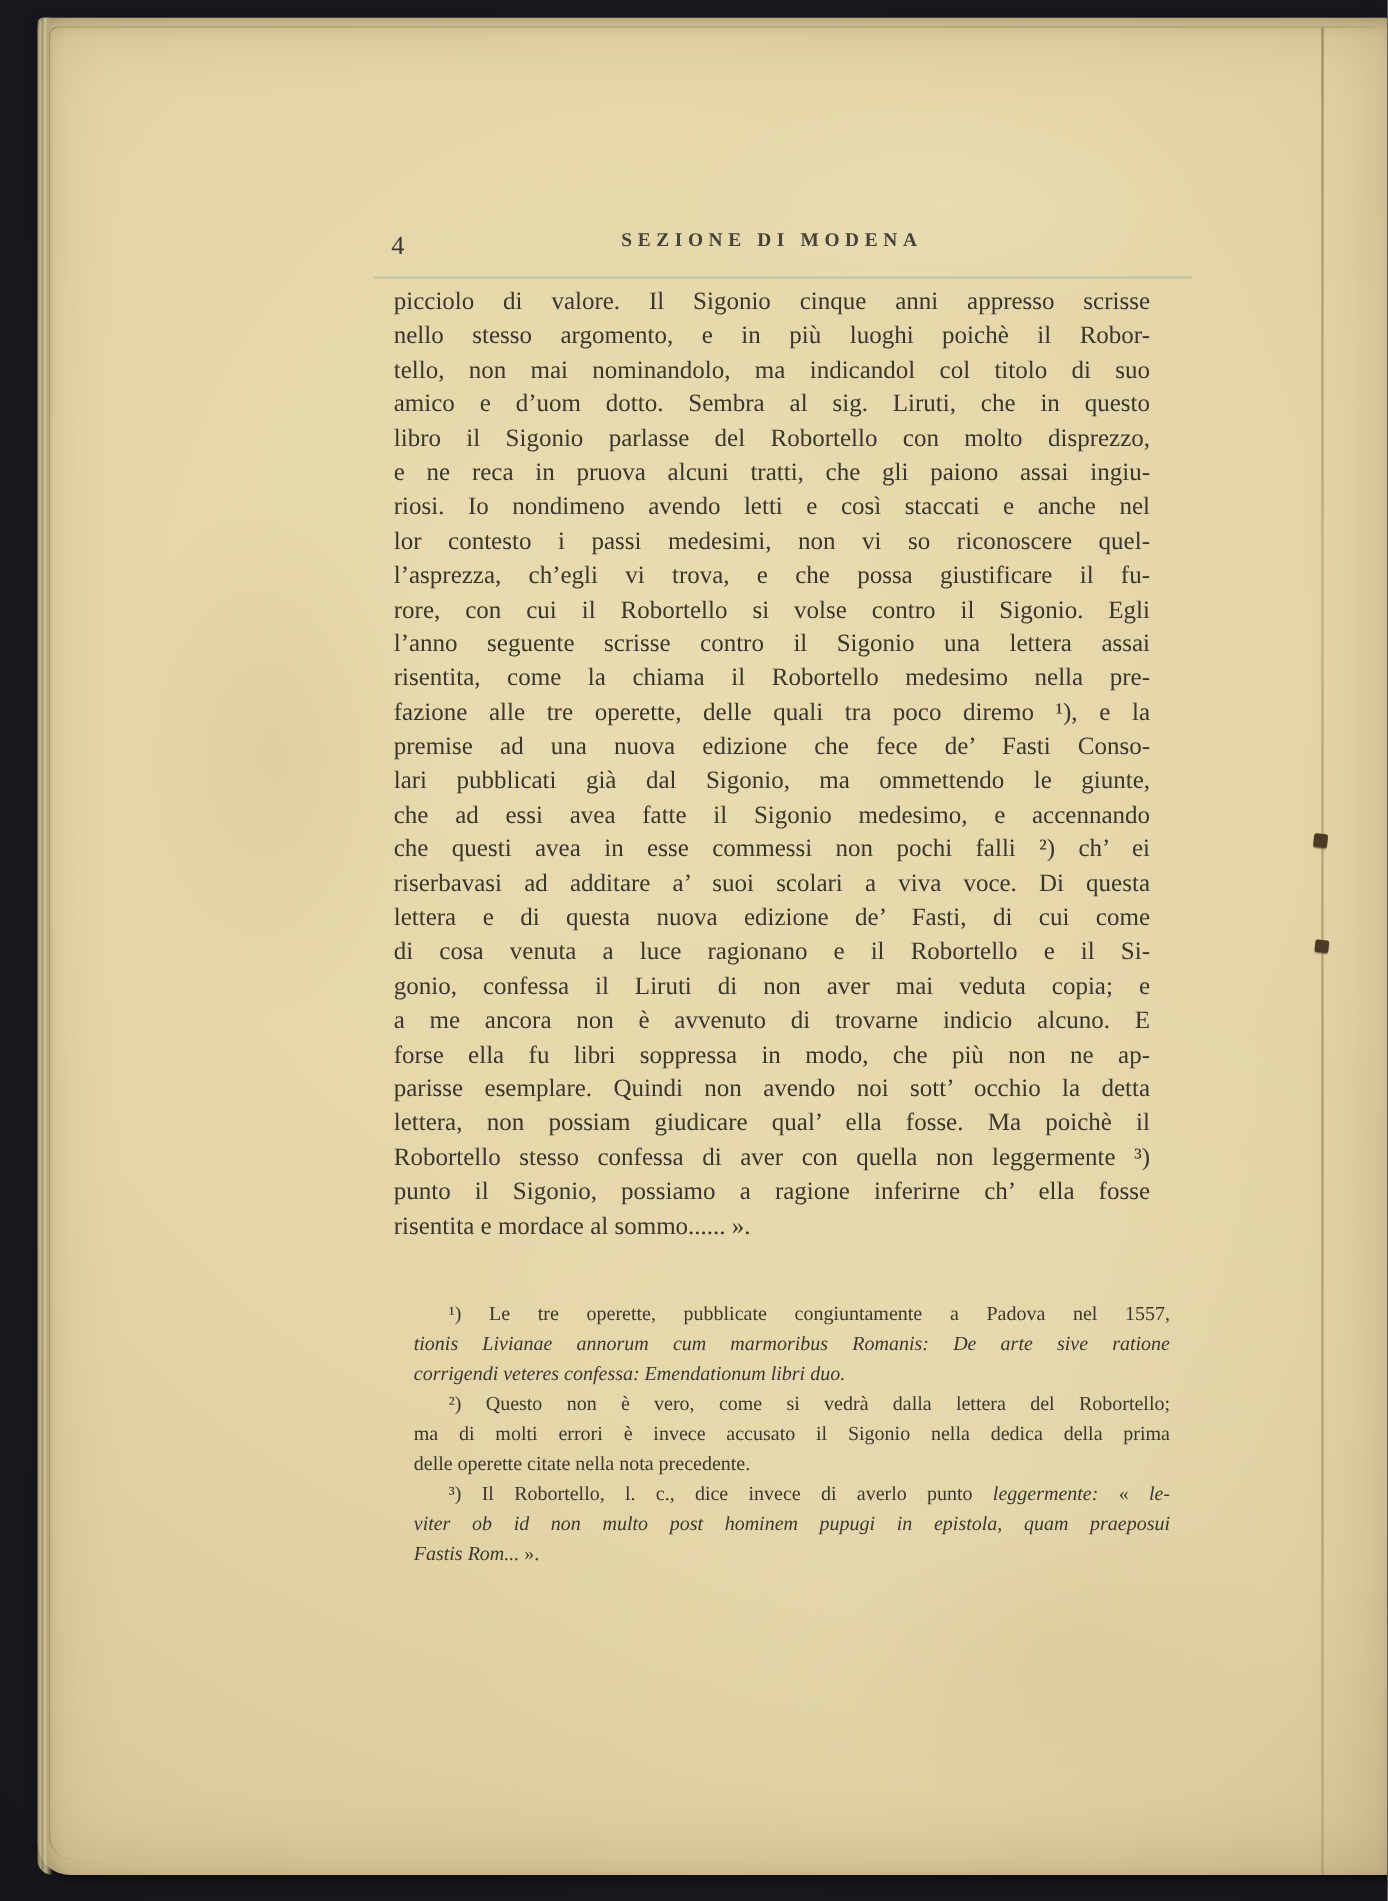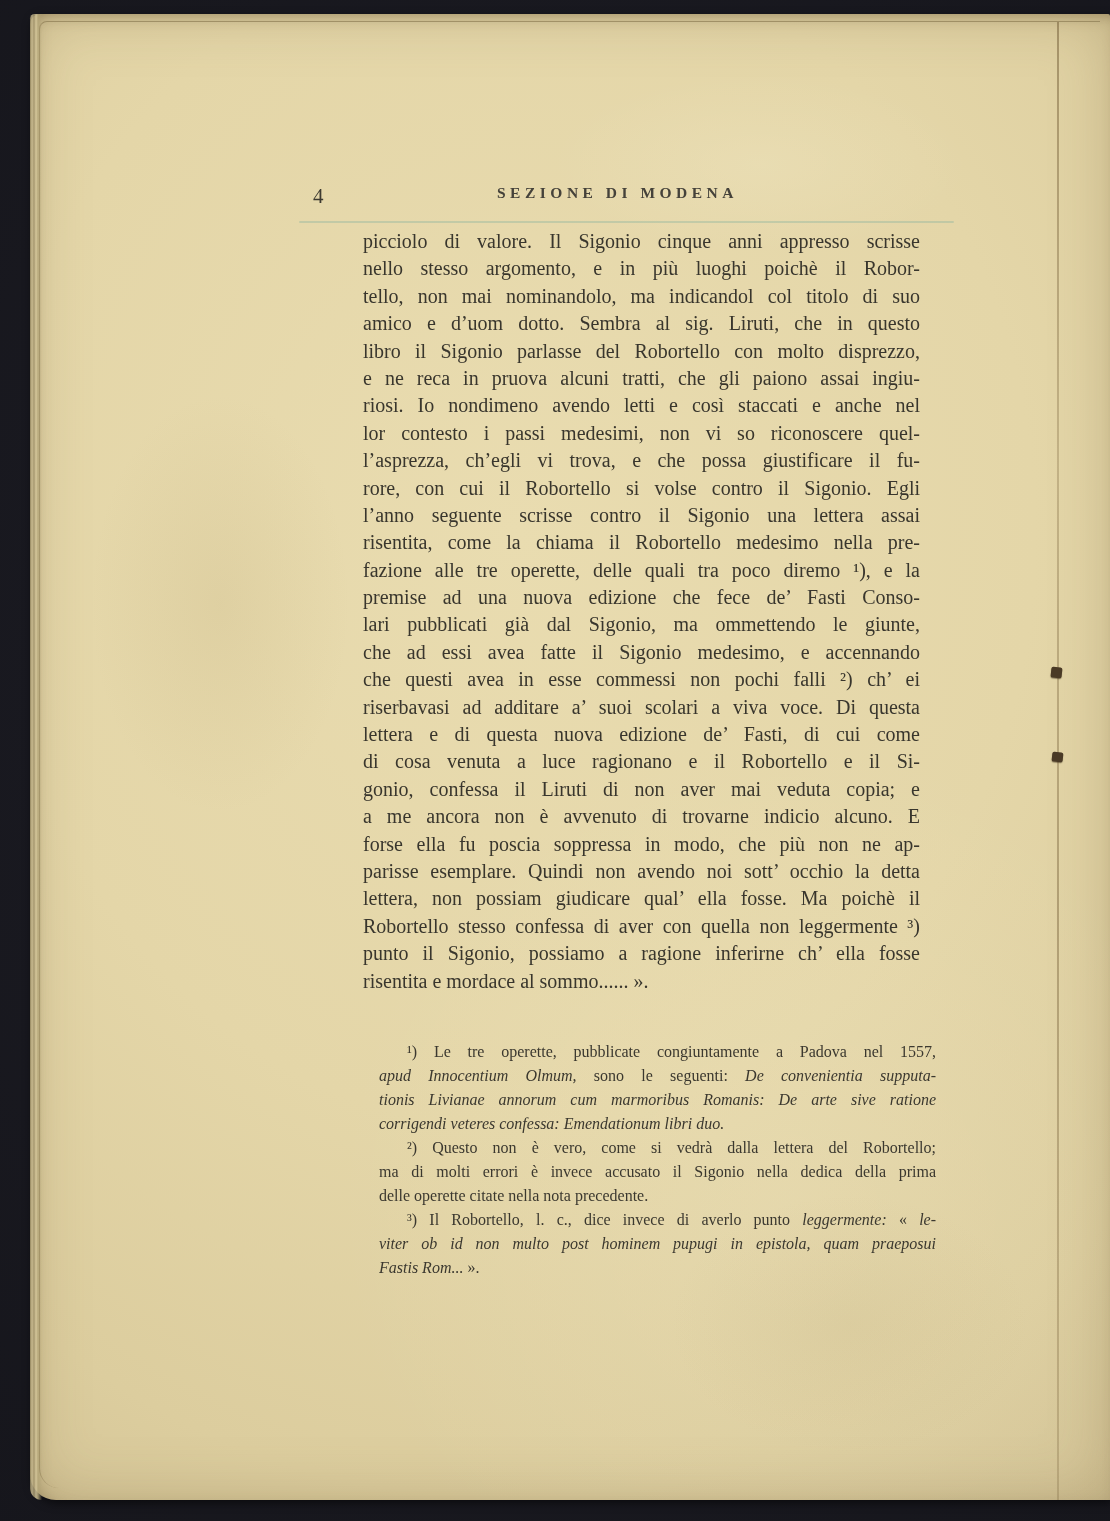--- a/index.html
+++ b/index.html
@@ -121,21 +121,20 @@
     width: 605px;
     font-size: 16px;
     color: #3b382f;
   }
   .footnotes .line { height: 24px; line-height: 24px; }
   .line {
     text-align: justify;
     text-align-last: justify;
     overflow: hidden;
     white-space: normal;
-    margin-left: 48px;
   }
   .line.no-just { text-align-last: left; }
   .line.indent { padding-left: 28px; }
   .it { font-style: italic; }
 </style>
 </head>
 <body>
 
 <div class="scene">
   <div class="page">
@@ -170,30 +169,29 @@
           <div class="line">fazione alle tre operette, delle quali tra poco diremo ¹), e la</div>
           <div class="line">premise ad una nuova edizione che fece de’ Fasti Conso-</div>
           <div class="line">lari pubblicati già dal Sigonio, ma ommettendo le giunte,</div>
           <div class="line">che ad essi avea fatte il Sigonio medesimo, e accennando</div>
           <div class="line">che questi avea in esse commessi non pochi falli ²) ch’ ei</div>
           <div class="line">riserbavasi ad additare a’ suoi scolari a viva voce. Di questa</div>
           <div class="line">lettera e di questa nuova edizione de’ Fasti, di cui come</div>
           <div class="line">di cosa venuta a luce ragionano e il Robortello e il Si-</div>
           <div class="line">gonio, confessa il Liruti di non aver mai veduta copia; e</div>
           <div class="line">a me ancora non è avvenuto di trovarne indicio alcuno. E</div>
-          <div class="line">forse ella fu poscia soppressa in modo, che più non ne ap-</div>
+          <div class="line">forse ella fu libri soppressa in modo, che più non ne ap-</div>
           <div class="line">parisse esemplare. Quindi non avendo noi sott’ occhio la detta</div>
           <div class="line">lettera, non possiam giudicare qual’ ella fosse. Ma poichè il</div>
           <div class="line">Robortello stesso confessa di aver con quella non leggermente ³)</div>
           <div class="line">punto il Sigonio, possiamo a ragione inferirne ch’ ella fosse</div>
           <div class="line no-just">risentita e mordace al sommo...... ».</div>
         </div>
       <div class="footnotes" id="footnotes">
           <div class="line indent"><span>¹) Le tre operette, pubblicate congiuntamente a Padova nel 1557,</span></div>
-          <div class="line"><span class="it">apud Innocentium Olmum,</span><span> sono le seguenti: </span><span class="it">De convenientia supputa-</span></div>
           <div class="line"><span class="it">tionis Livianae annorum cum marmoribus Romanis: De arte sive ratione</span></div>
           <div class="line no-just"><span class="it">corrigendi veteres confessa: Emendationum libri duo.</span></div>
           <div class="line indent"><span>²) Questo non è vero, come si vedrà dalla lettera del Robortello;</span></div>
           <div class="line"><span>ma di molti errori è invece accusato il Sigonio nella dedica della prima</span></div>
           <div class="line no-just"><span>delle operette citate nella nota precedente.</span></div>
           <div class="line indent"><span>³) Il Robortello, l. c., dice invece di averlo punto </span><span class="it">leggermente:</span><span> « </span><span class="it">le-</span></div>
           <div class="line"><span class="it">viter ob id non multo post hominem pupugi in epistola, quam praeposui</span></div>
           <div class="line no-just"><span class="it">Fastis Rom... </span><span>».</span></div>
         </div>
     </div>

